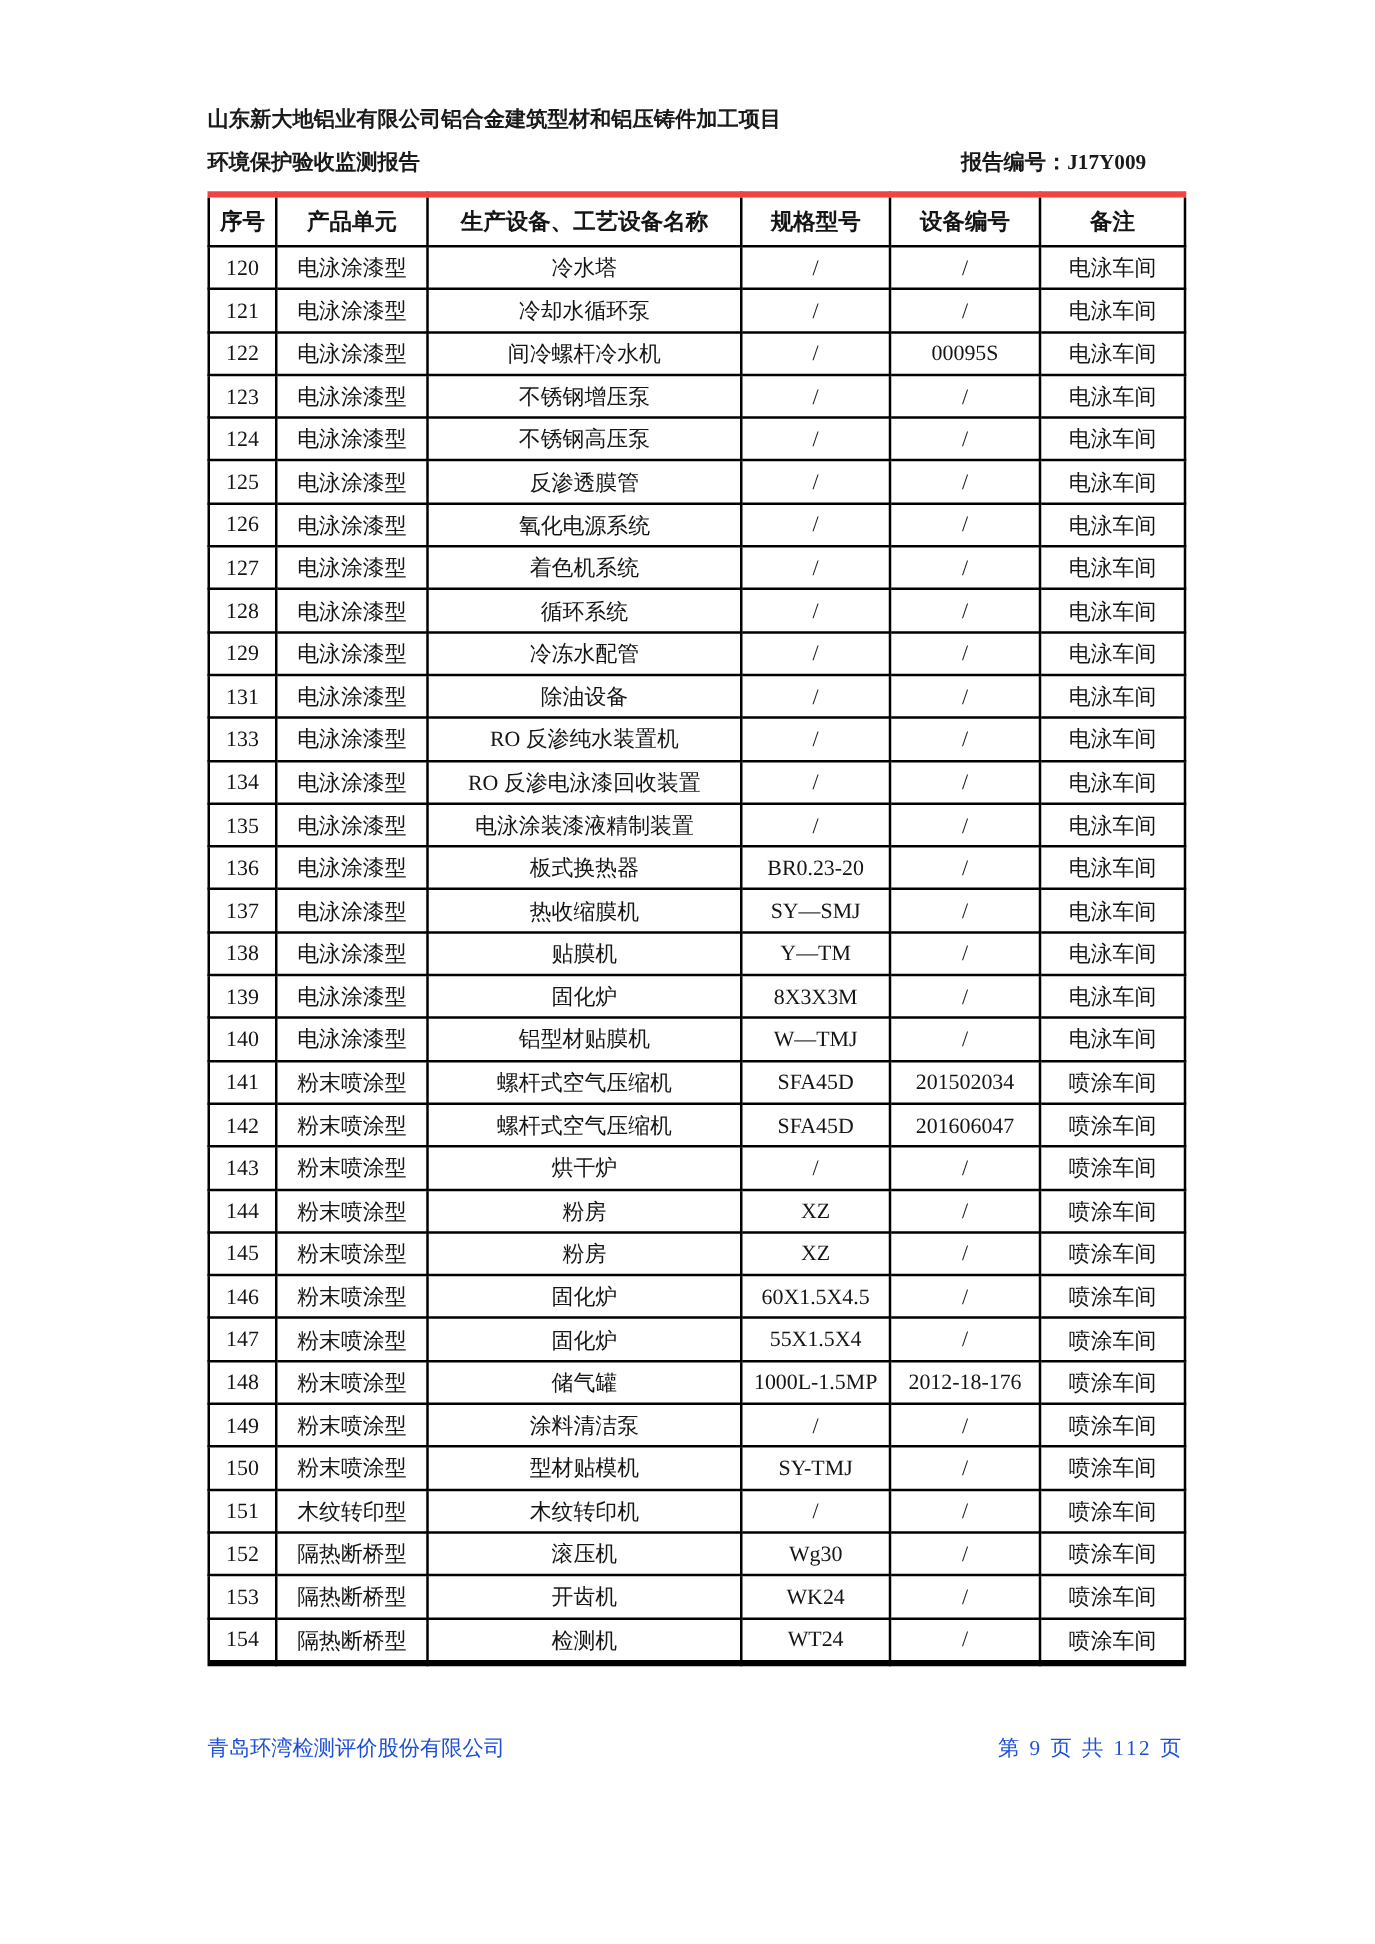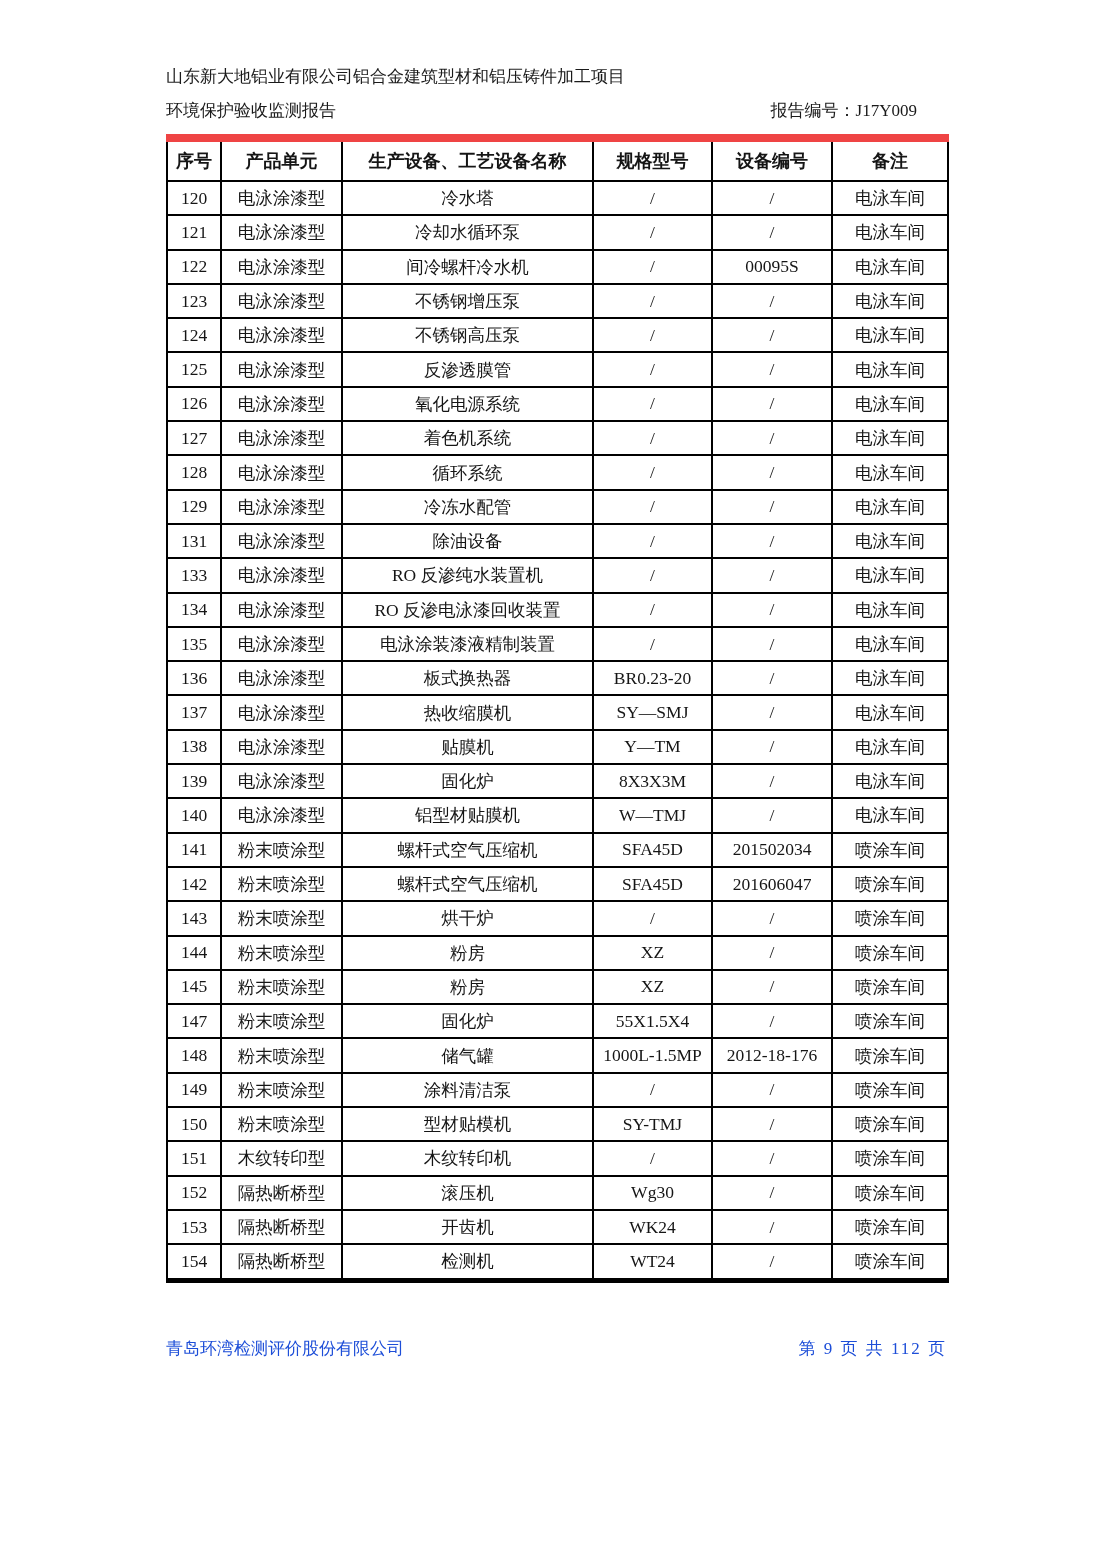--- a/index.html
+++ b/index.html
@@ -14,40 +14,41 @@
     background: #ffffff;
     color: #111111;
     font-family: "Liberation Serif", "DejaVu Serif", serif;
     overflow: hidden;
   }
   .content {
     margin-left: 166px;
     width: 781px;
   }
   .doc-header {
-    padding-top: 60px;
+    padding-top: 79px;
     font-size: 17px;
     line-height: 34px;
     color: #1a1a1a;
+    font-weight: bold;
   }
   .doc-header .line2 {
     display: flex;
     justify-content: space-between;
     align-items: center;
   }
   .report-no {
     margin-right: 30px;
     font-size: 17px;
   }
   table.report-table {
     margin-top: 6px;
     border-collapse: collapse;
     table-layout: fixed;
     width: 781px;
-    border-top: 8px solid #ef4444;
+    border-top: 5px solid #ef4444;
     border-bottom: 5px solid #000;
   }
   table.report-table th,
   table.report-table td {
     border: 2px solid #000;
     text-align: center;
     vertical-align: middle;
     padding: 0 2px;
     font-size: 17.5px;
     color: #151515;
@@ -295,20 +296,28 @@
           </tr>
           <tr>
             <td>145</td>
             <td>粉末喷涂型</td>
             <td>粉房</td>
             <td>XZ</td>
             <td>/</td>
             <td>喷涂车间</td>
           </tr>
           <tr>
+            <td>146</td>
+            <td>粉末喷涂型</td>
+            <td>固化炉</td>
+            <td>60X1.5X4.5</td>
+            <td>/</td>
+            <td>喷涂车间</td>
+          </tr>
+          <tr>
             <td>147</td>
             <td>粉末喷涂型</td>
             <td>固化炉</td>
             <td>55X1.5X4</td>
             <td>/</td>
             <td>喷涂车间</td>
           </tr>
           <tr>
             <td>148</td>
             <td>粉末喷涂型</td>

